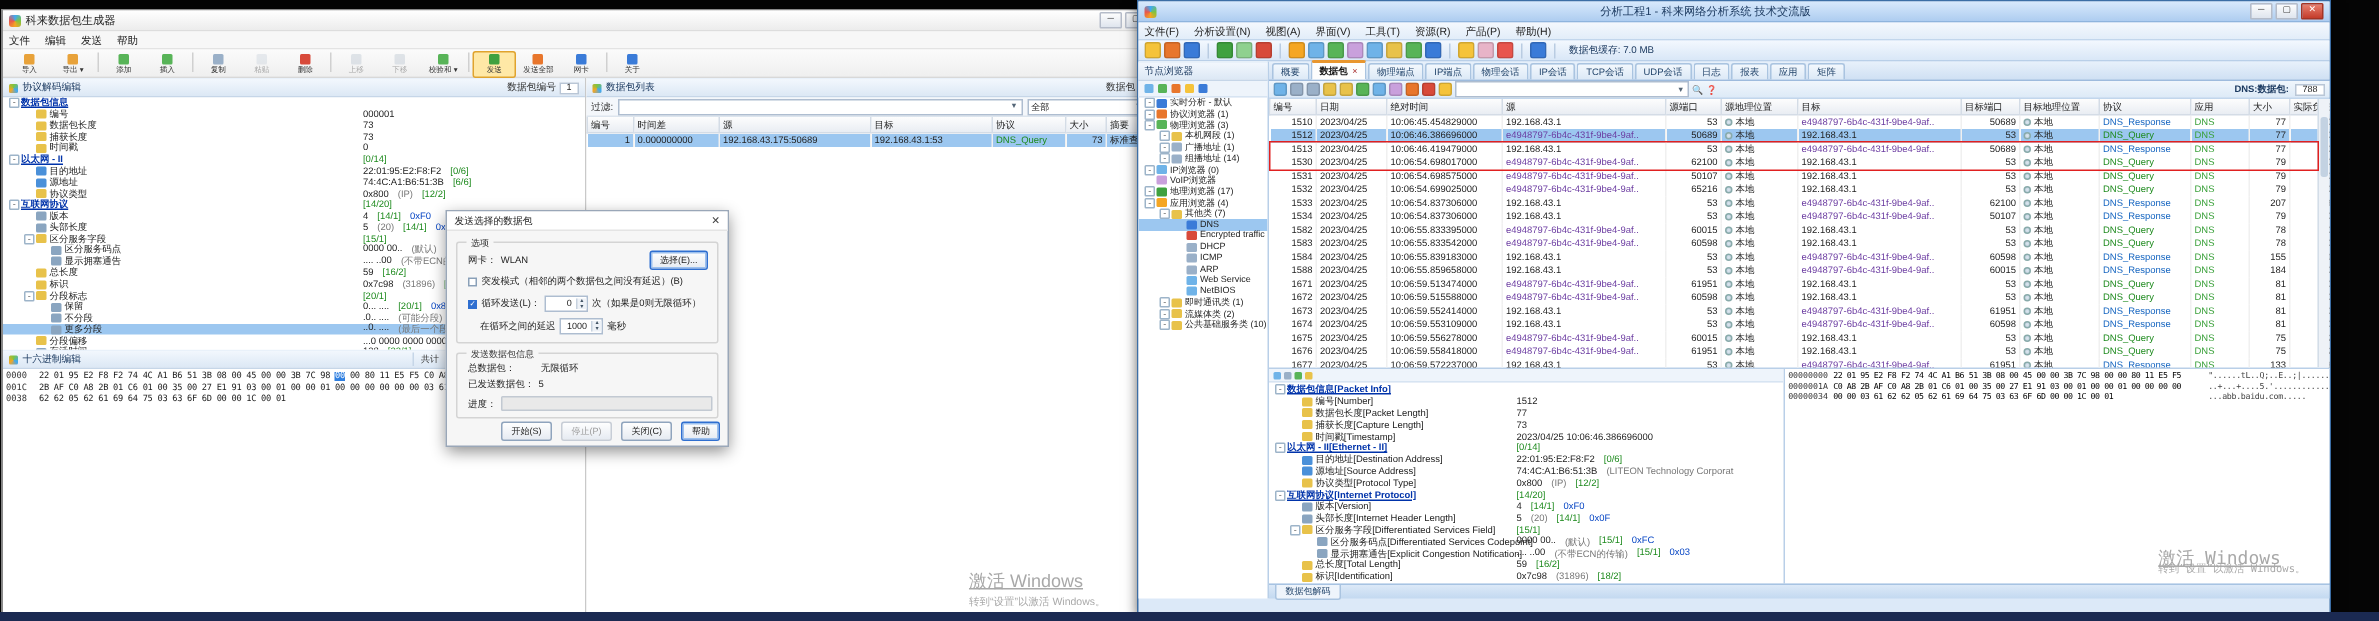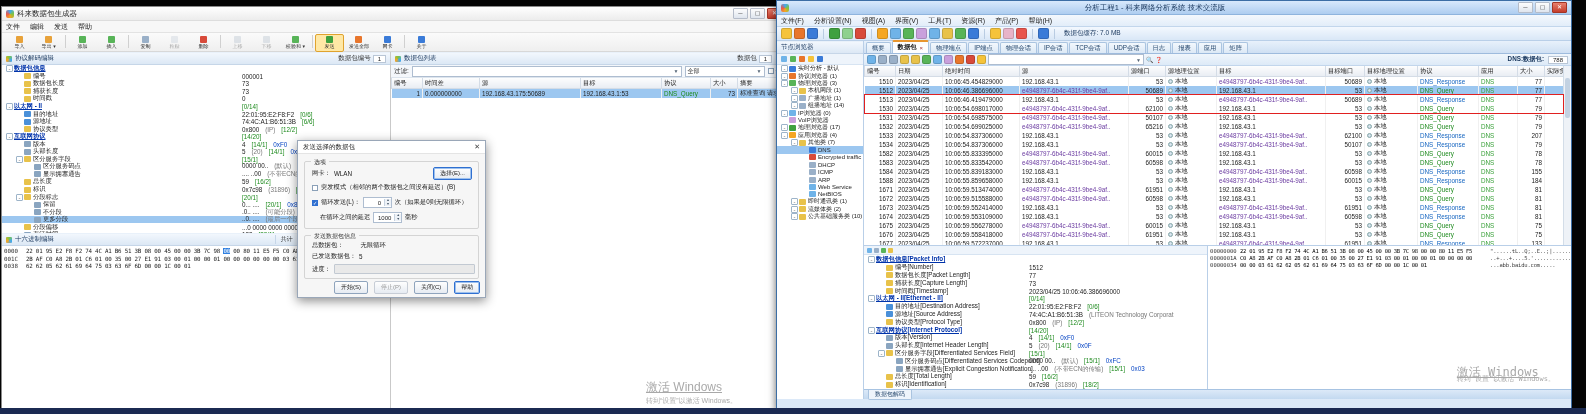--- a/index.html
+++ b/index.html
@@ -4,21 +4,21 @@
 <style>
   html,body{margin:0;padding:0;}
   body{width:1586px;height:414px;overflow:hidden;background:#0a0a0a;
        font-family:"Liberation Sans","DejaVu Sans",sans-serif;-webkit-font-smoothing:antialiased;}
   .desktop{position:relative;width:1586px;height:414px;background:#050505;}
   .mono{font-family:"DejaVu Sans Mono","Liberation Mono",monospace;}
 
   
   .win{position:absolute;background:#fff;border:1px solid #8a8a8a;box-shadow:0 2px 8px rgba(0,0,0,.6);}
   .win-left{left:1px;top:6px;width:784px;height:402px;}
-  .win-right{left:776px;top:0;width:794px;height:408px;border:1px solid #3c6ea5;background:#dce9f8;}
+  .win-right{left:758px;top:0;width:794px;height:408px;border:1px solid #3c6ea5;background:#dce9f8;}
 
   
   .tbar{display:flex;align-items:center;height:13px;padding:0 4px;font-size:7.5px;color:#222;}
   .win-left .tbar{background:linear-gradient(#ffffff,#ececec);border-bottom:1px solid #ddd;}
   .win-right .tbar{background:linear-gradient(#d8e9fc,#aecdf0);border-bottom:1px solid #8fb4dd;color:#1c3a60;}
   .appico{width:8px;height:8px;border-radius:2px;margin-right:3px;background:conic-gradient(#3fa9f5,#7ec43f,#f5a623,#e8554d,#3fa9f5);flex:0 0 auto;}
   .tbar .ttl{flex:1;white-space:nowrap;overflow:hidden;}
   .win-right .ttl{text-align:center;}
   .wctl{display:flex;gap:2px;}
   .wbtn{width:13px;height:9px;font-size:6px;line-height:9px;text-align:center;color:#444;background:linear-gradient(#fdfdfd,#dfe5ee);border:1px solid #b5bcc9;border-radius:1px;}

